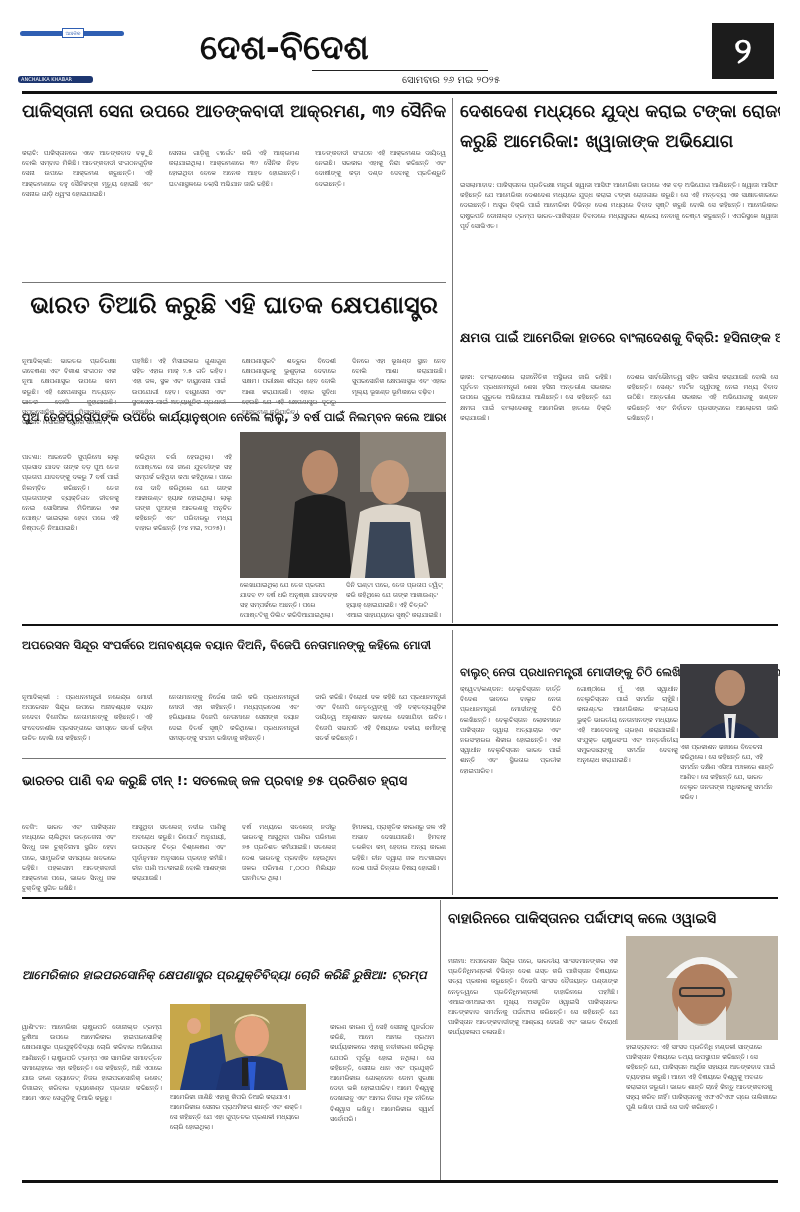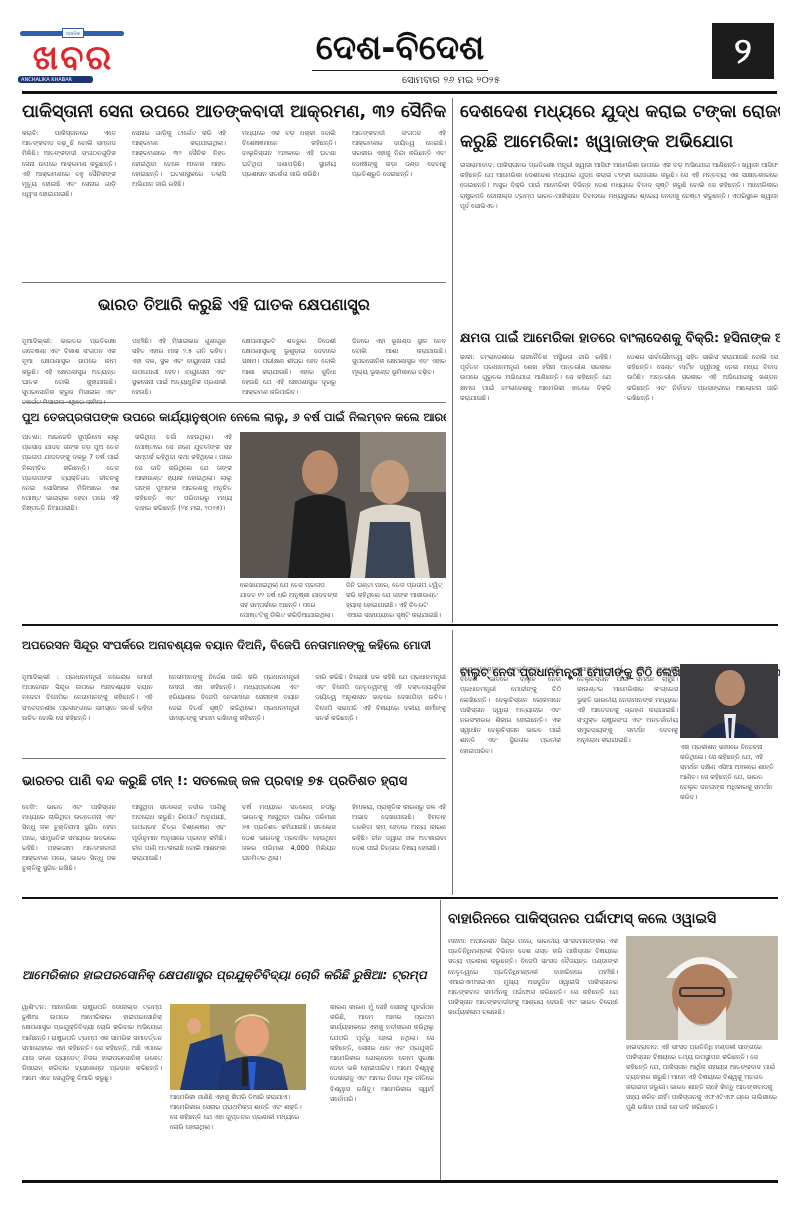--- a/index.html
+++ b/index.html
@@ -5,69 +5,67 @@
   * { box-sizing: border-box; margin: 0; padding: 0; }
   html, body { width: 800px; height: 1212px; background: #ffffff; overflow: hidden; }
   body { font-family: "DejaVu Sans", sans-serif; color: #111; position: relative; }
 
   .masthead { position: absolute; left: 0; top: 0; width: 800px; height: 92px; }
   .logo { position: absolute; left: 18px; top: 28px; width: 110px; height: 58px; }
   .logo .bar-top { position: absolute; left: 2px; top: 3px; width: 104px; height: 5px; background: #2f5fb3; border-radius: 3px; }
   .logo .tag-top { position: absolute; left: 44px; top: 0; width: 22px; height: 10px; background: #fff; border: 1px solid #2f5fb3; font-size: 5px; text-align: center; line-height: 8px; color: #2f5fb3; }
   .logo .word { position: absolute; left: 0; top: 9px; width: 110px; height: 40px; color: #e0262b; font-weight: bold; font-size: 34px; line-height: 40px; letter-spacing: 2px; text-align: center; font-family: "DejaVu Sans", sans-serif; }
   .logo .bar-bot { position: absolute; left: 0; top: 48px; width: 75px; height: 7px; background: #1d3670; color: #fff; font-size: 5px; line-height: 7px; padding-left: 3px; border-radius: 3px; }
-  .section-title { position: absolute; left: 200px; top: 26px; width: 400px; text-align: center; font-size: 34px; font-weight: bold; line-height: 42px; }
+  .section-title { position: absolute; left: 200px; top: 26px; width: 400px; font-size: 34px; font-weight: bold; line-height: 42px; }
   .date-rule { position: absolute; left: 312px; top: 70px; width: 176px; height: 1px; background: #222; }
   .date { position: absolute; left: 300px; top: 74px; width: 200px; text-align: right; font-size: 10px; }
   .page-num { position: absolute; left: 712px; top: 23px; width: 62px; height: 56px; background: #1c1c1c; color: #fff; font-size: 36px; font-weight: bold; text-align: center; line-height: 56px; }
   .top-rule { position: absolute; left: 22px; top: 91px; width: 755px; height: 3px; background: #111; }
 
   .headline { position: absolute; font-weight: bold; white-space: nowrap; overflow: hidden; color: #111; }
-  .body-cols { position: absolute; display: flex; gap: 16px; }
+  .body-cols { position: absolute; display: flex; gap: 16px; margin-top: 20px; }
   .col { flex: 1; font-size: 6.5px; line-height: 10.2px; color: #333; text-align: justify; overflow: hidden; }
   .photo { position: absolute; overflow: hidden; }
   .caption { position: absolute; font-size: 6.5px; line-height: 10px; color: #333; }
   .vrule { position: absolute; width: 1px; background: #777; }
   .hrule { position: absolute; height: 1px; background: #777; }
   .thick-rule { position: absolute; height: 3px; background: #111; }
 </style>
 </head>
 <body>
 
 <div class="masthead">
   <div class="logo">
     <div class="bar-top"></div>
     <div class="tag-top">ଆଞ୍ଚଳିକ</div>
-    <div class="word">ଖବର</div>
     <div class="bar-bot">ANCHALIKA KHABAR</div>
   </div>
   <div class="section-title">ଦେଶ-ବିଦେଶ</div>
   <div class="date-rule"></div>
   <div class="date">ସୋମବାର ୨୬ ମଇ ୨୦୨୫</div>
   <div class="page-num">୨</div>
   <div class="top-rule"></div>
 </div>
 
 <div class="headline" style="left:22px; top:98px; width:424px; font-size:17.5px; line-height:26px;">ପାକିସ୍ତାନୀ ସେନା ଉପରେ ଆତଙ୍କବାଦୀ ଆକ୍ରମଣ, ୩୨ ସୈନିକ ନିହତ, ୩ ଗାଡ଼ି ଧ୍ୱଂସ</div>
 <div class="body-cols" style="left:22px; top:128px; width:424px; height:150px;">
   <div class="col">କରାଚି: ପାକିସ୍ତାନରେ ଏବେ ଆତଙ୍କବାଦ ବଢ଼ୁଛି ବୋଲି ସମ୍ବାଦ ମିଳିଛି। ଆତଙ୍କବାଦୀ ସଂଗଠନଗୁଡ଼ିକ ସେନା ଉପରେ ଆକ୍ରମଣ କରୁଛନ୍ତି। ଏହି ଆକ୍ରମଣରେ ବହୁ ସୈନିକଙ୍କ ମୃତ୍ୟୁ ହୋଇଛି ଏବଂ ସେନାର ଗାଡ଼ି ଧ୍ୱଂସ ହୋଇଯାଇଛି।</div>
   <div class="col">ସେନାର ଗାଡ଼ିକୁ ଟାର୍ଗେଟ କରି ଏହି ଆକ୍ରମଣ କରାଯାଇଥିଲା। ଆକ୍ରମଣରେ ୩୨ ସୈନିକ ନିହତ ହୋଇଥିବା ବେଳେ ଅନେକ ଆହତ ହୋଇଛନ୍ତି। ଘଟଣାସ୍ଥଳରେ ତଲାସି ଅଭିଯାନ ଜାରି ରହିଛି।</div>
-  <div class="col">ମଧ୍ୟରେ ଏକ ବଡ଼ ଧକ୍କା ବୋଲି ବିଶେଷଜ୍ଞମାନେ କହିଛନ୍ତି। ବାଲୁଚିସ୍ତାନ ଅଞ୍ଚଳରେ ଏହି ଘଟଣା ଘଟିଥିବା ଜଣାପଡ଼ିଛି। ସ୍ଥାନୀୟ ପ୍ରଶାସନ ସତର୍କତା ଜାରି କରିଛି।</div>
   <div class="col">ଆତଙ୍କବାଦୀ ସଂଗଠନ ଏହି ଆକ୍ରମଣର ଦାୟିତ୍ୱ ନେଇଛି। ସରକାର ଏହାକୁ ନିନ୍ଦା କରିଛନ୍ତି ଏବଂ ଦୋଷୀଙ୍କୁ କଡ଼ା ଦଣ୍ଡ ଦେବାକୁ ପ୍ରତିଶ୍ରୁତି ଦେଇଛନ୍ତି।</div>
 </div>
 <div class="hrule" style="left:22px; top:282px; width:424px;"></div>
 
 <div class="vrule" style="left:452px; top:98px; height:525px;"></div>
 <div class="headline" style="left:460px; top:98px; width:320px; font-size:17.5px; line-height:26px;">ଦେଶଦେଶ ମଧ୍ୟରେ ଯୁଦ୍ଧ କରାଇ ଟଙ୍କା ରୋଜଗାର</div>
 <div class="headline" style="left:460px; top:128px; width:320px; font-size:17.5px; line-height:26px;">କରୁଛି ଆମେରିକା: ଖ୍ୱାଜାଙ୍କ ଅଭିଯୋଗ</div>
 <div class="body-cols" style="left:460px; top:160px; width:318px; height:162px;">
   <div class="col">ଇସଲାମାବାଦ: ପାକିସ୍ତାନର ପ୍ରତିରକ୍ଷା ମନ୍ତ୍ରୀ ଖ୍ୱାଜା ଆସିଫ ଆମେରିକା ଉପରେ ଏକ ବଡ଼ ଅଭିଯୋଗ ଆଣିଛନ୍ତି। ଖ୍ୱାଜା ଆସିଫ କହିଛନ୍ତି ଯେ ଆମେରିକା ଦେଶଦେଶ ମଧ୍ୟରେ ଯୁଦ୍ଧ କରାଇ ଟଙ୍କା ରୋଜଗାର କରୁଛି। ସେ ଏହି ମନ୍ତବ୍ୟ ଏକ ସାକ୍ଷାତକାରରେ ଦେଇଛନ୍ତି। ଅସ୍ତ୍ର ବିକ୍ରି ପାଇଁ ଆମେରିକା ବିଭିନ୍ନ ଦେଶ ମଧ୍ୟରେ ବିବାଦ ସୃଷ୍ଟି କରୁଛି ବୋଲି ସେ କହିଛନ୍ତି। ଆମେରିକାର ରାଷ୍ଟ୍ରପତି ଡୋନାଲ୍ଡ ଟ୍ରମ୍ପ ଭାରତ-ପାକିସ୍ତାନ ବିବାଦରେ ମଧ୍ୟସ୍ଥତାର ଶ୍ରେୟ ନେବାକୁ ଚେଷ୍ଟା କରୁଛନ୍ତି। ଏପରିସ୍ଥଳେ ଖ୍ୱାଜା ପୂର୍ବ ସୋଭିଏତ।</div>
 </div>
 
-<div class="headline" style="left:22px; top:288px; width:424px; font-size:16px; line-height:34px; text-align:center;">ଭାରତ ତିଆରି କରୁଛି ଏହି ଘାତକ କ୍ଷେପଣାସ୍ତ୍ର</div>
+<div class="headline" style="left:22px; top:288px; width:424px; font-size:24px; line-height:34px; text-align:center;">ଭାରତ ତିଆରି କରୁଛି ଏହି ଘାତକ କ୍ଷେପଣାସ୍ତ୍ର</div>
 <div class="body-cols" style="left:22px; top:336px; width:424px; height:72px;">
   <div class="col">ନୂଆଦିଲ୍ଲୀ: ଭାରତର ପ୍ରତିରକ୍ଷା ଗବେଷଣା ଏବଂ ବିକାଶ ସଂଗଠନ ଏକ ନୂଆ କ୍ଷେପଣାସ୍ତ୍ର ଉପରେ କାମ କରୁଛି। ଏହି କ୍ଷେପଣାସ୍ତ୍ର ଅତ୍ୟନ୍ତ ଘାତକ ବୋଲି କୁହାଯାଉଛି। ସୁପରସୋନିକ କ୍ରୁଜ ମିସାଇଲ ଏବଂ ଟାର୍ଗେଟ ମିସାଇଲ ଏଥିରେ ସାମିଲ।</div>
   <div class="col">ପହଞ୍ଚିଛି। ଏହି ମିସାଇଲର ଗୁଣାଗୁଣ ସହିତ ଏହାର ମାକ୍ ୨.୫ ଗତି ରହିବ। ଏହା ଜଳ, ସ୍ଥଳ ଏବଂ ବାୟୁସେନା ପାଇଁ ଉପଯୋଗୀ ହେବ। ବାୟୁସେନା ଏବଂ ସ୍ଥଳସେନା ପାଇଁ ଅତ୍ୟାଧୁନିକ ପ୍ରଣାଳୀ ହେଉଛି।</div>
   <div class="col">କ୍ଷେପଣାସ୍ତ୍ରଟି ଶତ୍ରୁର ବିଦେଶୀ କ୍ଷେପଣାସ୍ତ୍ରକୁ ଭୁଶୁଡ଼ାଇ ଦେବାରେ ସକ୍ଷମ। ପରୀକ୍ଷଣ ଶୀଘ୍ର ହେବ ବୋଲି ଆଶା କରାଯାଉଛି। ଏହାର ସୁବିଧା ହେଉଛି ଯେ ଏହି କ୍ଷେପଣାସ୍ତ୍ର ଦୂରରୁ ଆକ୍ରମଣ କରିପାରିବ।</div>
   <div class="col">ଦିନରେ ଏହା ଭୂଖଣ୍ଡ ସ୍ଥାନ ନେବ ବୋଲି ଆଶା କରାଯାଉଛି। ସୁପରସୋନିକ କ୍ଷେପଣାସ୍ତ୍ର ଏବଂ ଏହାର ମୂଲ୍ୟ ଭୂଖଣ୍ଡ ଭୂମିକାରେ ବଢ଼ିବ।</div>
 </div>
 <div class="hrule" style="left:22px; top:402px; width:424px;"></div>
 
 <div class="headline" style="left:460px; top:328px; width:320px; font-size:13px; line-height:20px;">କ୍ଷମତା ପାଇଁ ଆମେରିକା ହାତରେ ବାଂଲାଦେଶକୁ ବିକ୍ରି: ହସିନାଙ୍କ ଅଭିଯୋଗ</div>
 <div class="body-cols" style="left:460px; top:352px; width:318px; height:268px;">
@@ -118,21 +116,21 @@
     <path d="M44 50 L56 50 L54 74 L46 74 Z" fill="#e8e8e8"></path>
     <path d="M48 54 L52 54 L51 74 L49 74 Z" fill="#25304f"></path>
   </svg>
 </div>
 <div class="caption" style="left:680px; top:742px; width:98px; height:150px; overflow:hidden;">ଏକ ପ୍ରକାଶନ ଢାଞ୍ଚାରେ ବିବେଚନା କରିଥିଲେ। ସେ କହିଛନ୍ତି ଯେ, ଏହି ସମର୍ଥନ ଦକ୍ଷିଣ ଏସିଆ ଅଞ୍ଚଳରେ ଶାନ୍ତି ଆଣିବ। ସେ କହିଛନ୍ତି ଯେ, ଭାରତ ବେଲୁଚ ଜନତାଙ୍କ ଅଧିକାରକୁ ସମର୍ଥନ କରିବ।</div>
 
 <div class="headline" style="left:22px; top:764px; width:424px; font-size:13px; line-height:34px;">ଭାରତର ପାଣି ବନ୍ଦ କରୁଛି ଚୀନ୍ !: ସତଲେଜ୍ ଜଳ ପ୍ରବାହ ୭୫ ପ୍ରତିଶତ ହ୍ରାସ</div>
 <div class="body-cols" style="left:22px; top:802px; width:424px; height:92px;">
   <div class="col">ବେଜିଂ: ଭାରତ ଏବଂ ପାକିସ୍ତାନ ମଧ୍ୟରେ ଚାଲିଥିବା ଉତ୍ତେଜନା ଏବଂ ସିନ୍ଧୁ ଜଳ ଚୁକ୍ତିନାମା ସ୍ଥଗିତ ହେବା ପରେ, ସାମ୍ପ୍ରତିକ ସମୟରେ ଖବରରେ ରହିଛି। ପହଲଗାମ ଆତଙ୍କବାଦୀ ଆକ୍ରମଣ ପରେ, ଭାରତ ସିନ୍ଧୁ ଜଳ ଚୁକ୍ତିକୁ ସ୍ଥଗିତ ରଖିଛି।</div>
   <div class="col">ଆସୁଥିବା ସତଲେଜ୍ ନଦୀର ପାଣିକୁ ଅବରୋଧ କରୁଛି। ରିପୋର୍ଟ ଅନୁଯାୟୀ, ଉପଗ୍ରହ ଚିତ୍ର ବିଶ୍ଳେଷଣ ଏବଂ ପୂର୍ବାନୁମାନ ଅନୁସାରେ ପ୍ରବାହ କମିଛି। ଚୀନ ପାଣି ଅଟକାଇଛି ବୋଲି ଆଶଙ୍କା କରାଯାଉଛି।</div>
-  <div class="col">ବର୍ଷ ମଧ୍ୟରେ ସତଲେଜ୍ ନଦୀରୁ ଭାରତକୁ ଆସୁଥିବା ପାଣିର ପରିମାଣ ୭୫ ପ୍ରତିଶତ କମିଯାଇଛି। ସତଲେଜ୍ ଦେଶ ଭାରତକୁ ପ୍ରବାହିତ ହେଉଥିବା ଜଳର ପରିମାଣ 4,000 ମିଲିୟନ ଘନମିଟର ଥିଲା।</div>
+  <div class="col">ବର୍ଷ ମଧ୍ୟରେ ସତଲେଜ୍ ନଦୀରୁ ଭାରତକୁ ଆସୁଥିବା ପାଣିର ପରିମାଣ ୭୫ ପ୍ରତିଶତ କମିଯାଇଛି। ସତଲେଜ୍ ଦେଶ ଭାରତକୁ ପ୍ରବାହିତ ହେଉଥିବା ଜଳର ପରିମାଣ ୮,୦୦୦ ମିଲିୟନ ଘନମିଟର ଥିଲା।</div>
   <div class="col">ହିମାଳୟ, ପ୍ରାକୃତିକ କାରଣରୁ ଜଳ ଏହି ଅଭାବ ଦେଖାଯାଉଛି। ହିମବାହ ତରଳିବା କମ୍ ହେବାର ଅନ୍ୟ କାରଣ ରହିଛି। ଚୀନ ଦ୍ୱାରା ଜଳ ଅଟକାଇବା ଦେଶ ପାଇଁ ଚିନ୍ତାର ବିଷୟ ହୋଇଛି।</div>
 </div>
 
 <div class="thick-rule" style="left:22px; top:897px; width:756px; height:2px;"></div>
 
 <div class="vrule" style="left:440px; top:900px; height:280px;"></div>
 <div class="headline" style="left:448px; top:902px; width:330px; font-size:14px; line-height:32px;">ବାହାରିନରେ ପାକିସ୍ତାନର ପର୍ଦ୍ଦାଫାସ୍ କଲେ ଓୱାଇସି</div>
 <div class="body-cols" style="left:448px; top:936px; width:170px; height:240px;">
   <div class="col">ମନାମା: ଅପରେସନ ସିନ୍ଦୂର ପରେ, ଭାରତୀୟ ସାଂସଦମାନଙ୍କର ଏକ ପ୍ରତିନିଧିମଣ୍ଡଳୀ ବିଭିନ୍ନ ଦେଶ ଗସ୍ତ କରି ପାକିସ୍ତାନ ବିଷୟରେ ସତ୍ୟ ପ୍ରକାଶ କରୁଛନ୍ତି। ବିଜେପି ସାଂସଦ ବୈଜୟନ୍ତ ପଣ୍ଡାଙ୍କ ନେତୃତ୍ୱରେ ପ୍ରତିନିଧିମଣ୍ଡଳୀ ବାହାରିନରେ ପହଞ୍ଚିଛି। ଏଆଇଏମଆଇଏମ ମୁଖ୍ୟ ଅସଦୁଦ୍ଦିନ ଓୱାଇସି ପାକିସ୍ତାନର ଆତଙ୍କବାଦ ସମର୍ଥନକୁ ପର୍ଦ୍ଦାଫାସ କରିଛନ୍ତି। ସେ କହିଛନ୍ତି ଯେ ପାକିସ୍ତାନ ଆତଙ୍କବାଦୀଙ୍କୁ ଆଶ୍ରୟ ଦେଉଛି ଏବଂ ଭାରତ ବିରୋଧୀ କାର୍ଯ୍ୟକଳାପ ଚଳାଉଛି।</div>
 </div>

